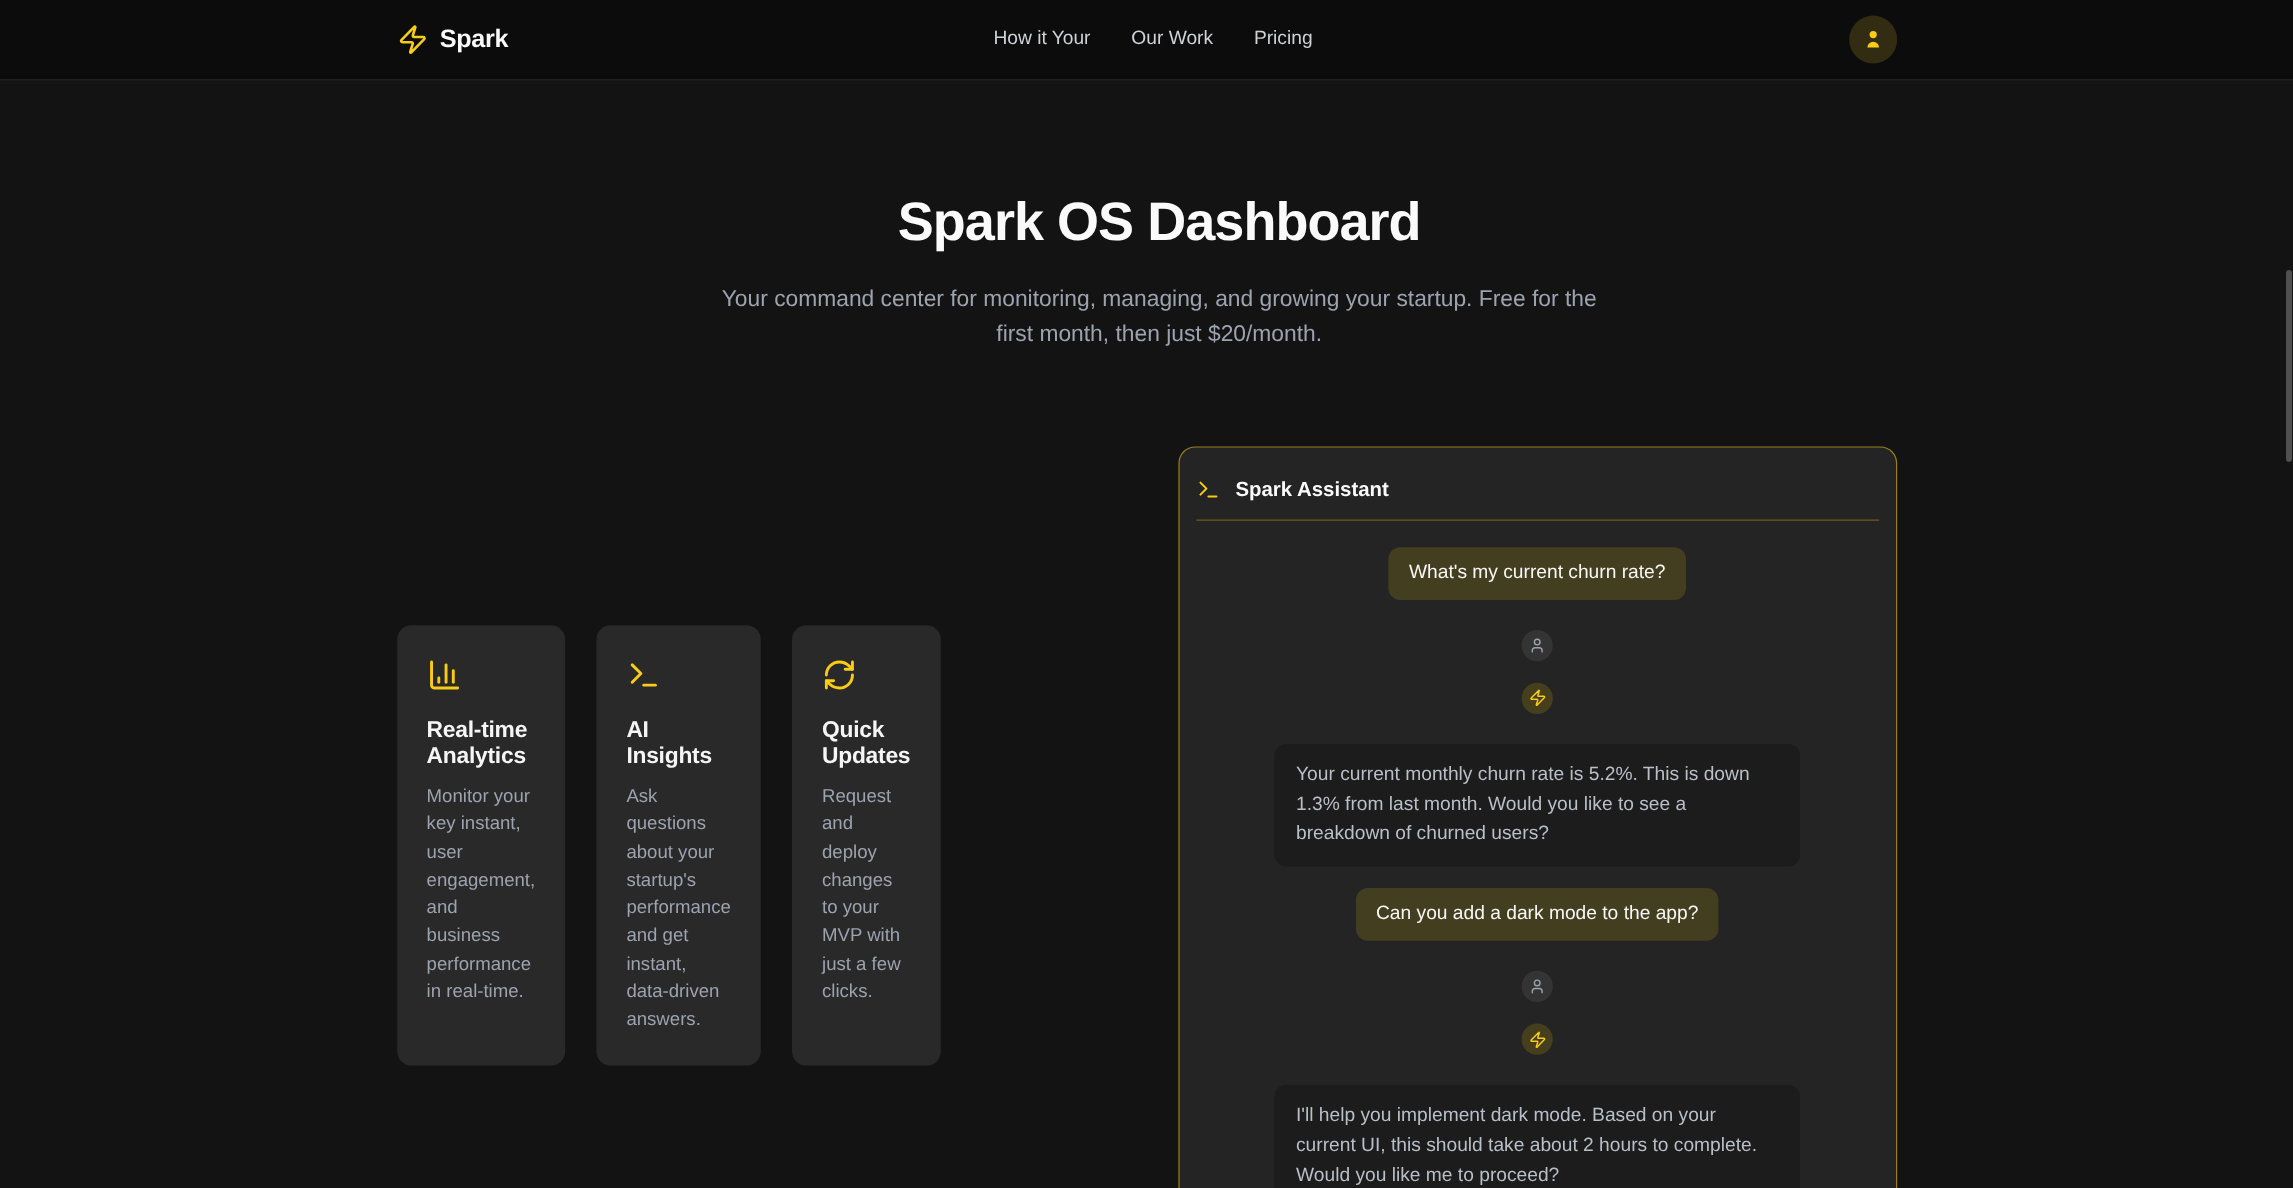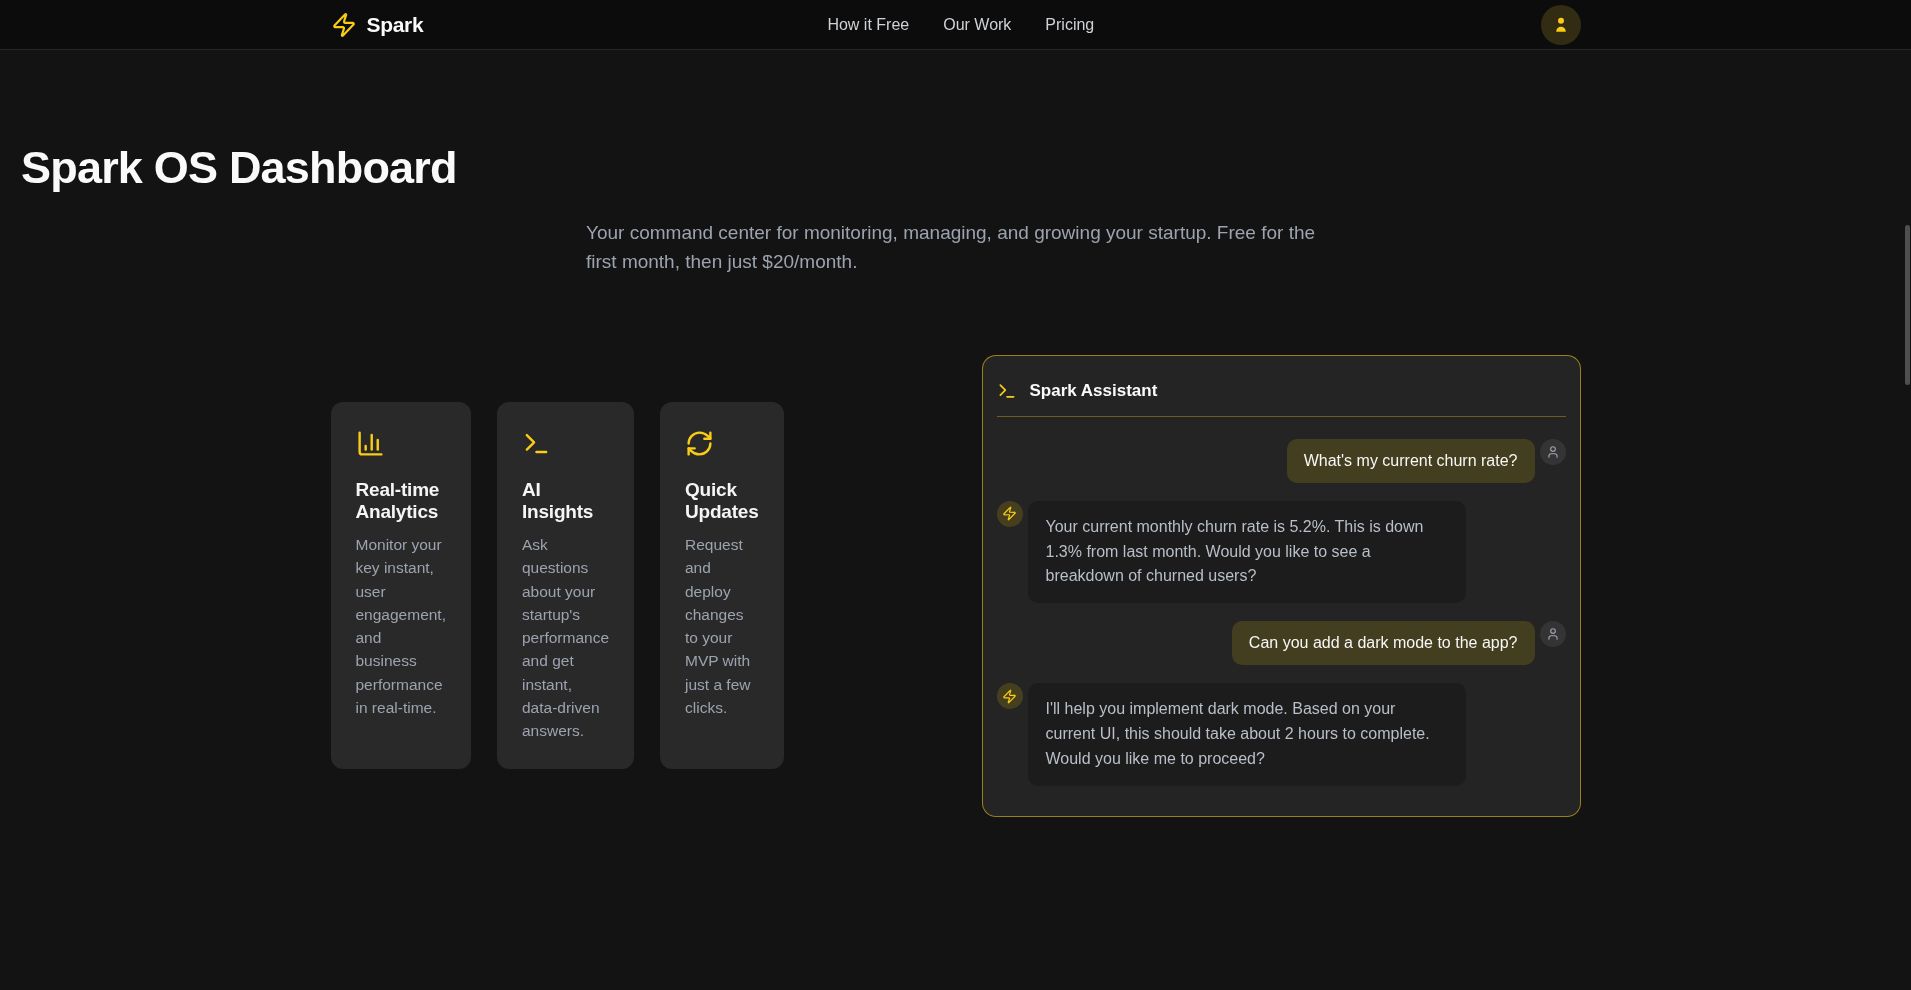--- a/index.html
+++ b/index.html
@@ -1,52 +1,52 @@
 <!DOCTYPE html>
 <html><head>
 <meta charset="utf-8">
 <style>
   * { margin:0; padding:0; box-sizing:border-box; }
   html,body { background:#131313; }
   body { font-family:"Liberation Sans","DejaVu Sans",sans-serif; }
   .page { position:relative; width:1911px; height:990px; background:#131313; overflow:hidden; }
 
   
-  .nav { height:50px; background:#0c0c0c; border-bottom:1px solid #262626; position:relative; }
+  .nav { height:67px; background:#0c0c0c; border-bottom:1px solid #262626; position:relative; }
   .nav-inner { max-width:1250px; height:100%; margin:0 auto; display:flex; align-items:center; justify-content:space-between; }
   .brand { display:flex; align-items:center; gap:10px; cursor:pointer; }
   .brand-icon { width:26px; height:26px; color:#facc15; display:block; }
   .brand-name { font-size:21px; font-weight:700; color:#fafafa; letter-spacing:-0.3px; }
   .nav-links { position:absolute; left:50%; top:50%; transform:translate(-48%,-50%); display:flex; gap:34px; }
   .nav-link { font-size:16px; color:#cfd2d6; cursor:pointer; }
   .nav-avatar { width:40px; height:40px; border-radius:50%; background:#322c12; display:flex; align-items:center; justify-content:center; cursor:pointer; }
   .nav-avatar svg { width:20px; height:20px; color:#facc15; }
 
   
-  .hero { padding-top:92px; text-align:left;padding-left:21px; }
+  .hero { padding-top:92px; text-align:center;padding-left:21px; }
   .hero h1 { font-size:45px; font-weight:800; color:#fafafa; letter-spacing:-0.8px; }
   .hero p { margin:24px auto 0; max-width:760px; font-size:19px; line-height:1.55; color:#9ca3af; }
 
   
   .main { max-width:1250px; margin:78px auto 0; display:grid; grid-template-columns:1fr 1fr; gap:52px; align-items:center; }
 
   
   .cards { display:grid; grid-template-columns:1fr 1fr 1fr 1fr; gap:26px; }
   .card { background:#292929; border-radius:12px; padding:27px 25px; }
   .card-icon { width:29px; height:29px; color:#facc15; display:block; margin-bottom:21px; }
   .card h3 { font-size:19px; font-weight:700; color:#f5f5f5; margin-bottom:10px; letter-spacing:-0.2px; }
   .card p { font-size:15.5px; line-height:1.5; color:#9ca3af; }
 
   
   .panel { background:#242424; border:1px solid rgba(250,204,21,0.55); border-radius:14px; padding:25px 14px 30px; }
   .panel-header { display:flex; align-items:center; gap:13px; padding-bottom:15px; border-bottom:1px solid rgba(250,204,21,0.35); }
   .panel-header svg { width:20px; height:20px; color:#facc15; }
   .panel-title { font-size:17px; font-weight:700; color:#fafafa; }
   .messages { margin-top:22px; display:flex; flex-direction:column; gap:18px; }
-  .msg-row { display:flex; align-items:flex-start; gap:5px; }
+  .msg-row { display:flex; align-items:center; gap:25px;flex-direction:column; }
   .msg-row.user { justify-content:flex-end; }
   .avatar { flex:0 0 auto; width:26px; height:26px; border-radius:50%; display:flex; align-items:center; justify-content:center; }
   .avatar.bot { background:#453f1e; }
   .avatar.bot svg { width:15px; height:15px; color:#facc15; }
   .avatar.person { background:#343434; }
   .avatar.person svg { width:14px; height:14px; color:#9ca3af; }
   .bubble { border-radius:10px; font-size:16px; }
   .bubble.user { background:#443e20; color:#f7f7f5; padding:13px 17px; }
   .bubble.bot { background:#1c1c1c; color:#b9bfc8; padding:14px 18px; max-width:438px; line-height:1.55; }
 
@@ -63,21 +63,21 @@
 
   <header class="nav">
     <div class="nav-inner">
       <div class="brand">
         <svg class="ic brand-icon" viewBox="0 0 24 24">
           <path d="M4 14a1 1 0 0 1-.78-1.63l9.9-10.2a.5.5 0 0 1 .86.46l-1.92 6.02A1 1 0 0 0 13 10h7a1 1 0 0 1 .78 1.63l-9.9 10.2a.5.5 0 0 1-.86-.46l1.92-6.02A1 1 0 0 0 11 14z"></path>
         </svg>
         <span class="brand-name">Spark</span>
       </div>
       <nav class="nav-links">
-        <a class="nav-link">How it Free</a>
+        <a class="nav-link">How it Your</a>
         <a class="nav-link">Our Work</a>
         <a class="nav-link">Pricing</a>
       </nav>
       <div class="nav-avatar">
         <svg class="ic-fill" viewBox="0 0 24 24">
           <circle cx="12" cy="7" r="3.6"></circle>
           <path d="M6.2 20a5.8 5.8 0 0 1 11.6 0 z" rx="2"></path>
         </svg>
       </div>
     </div>

